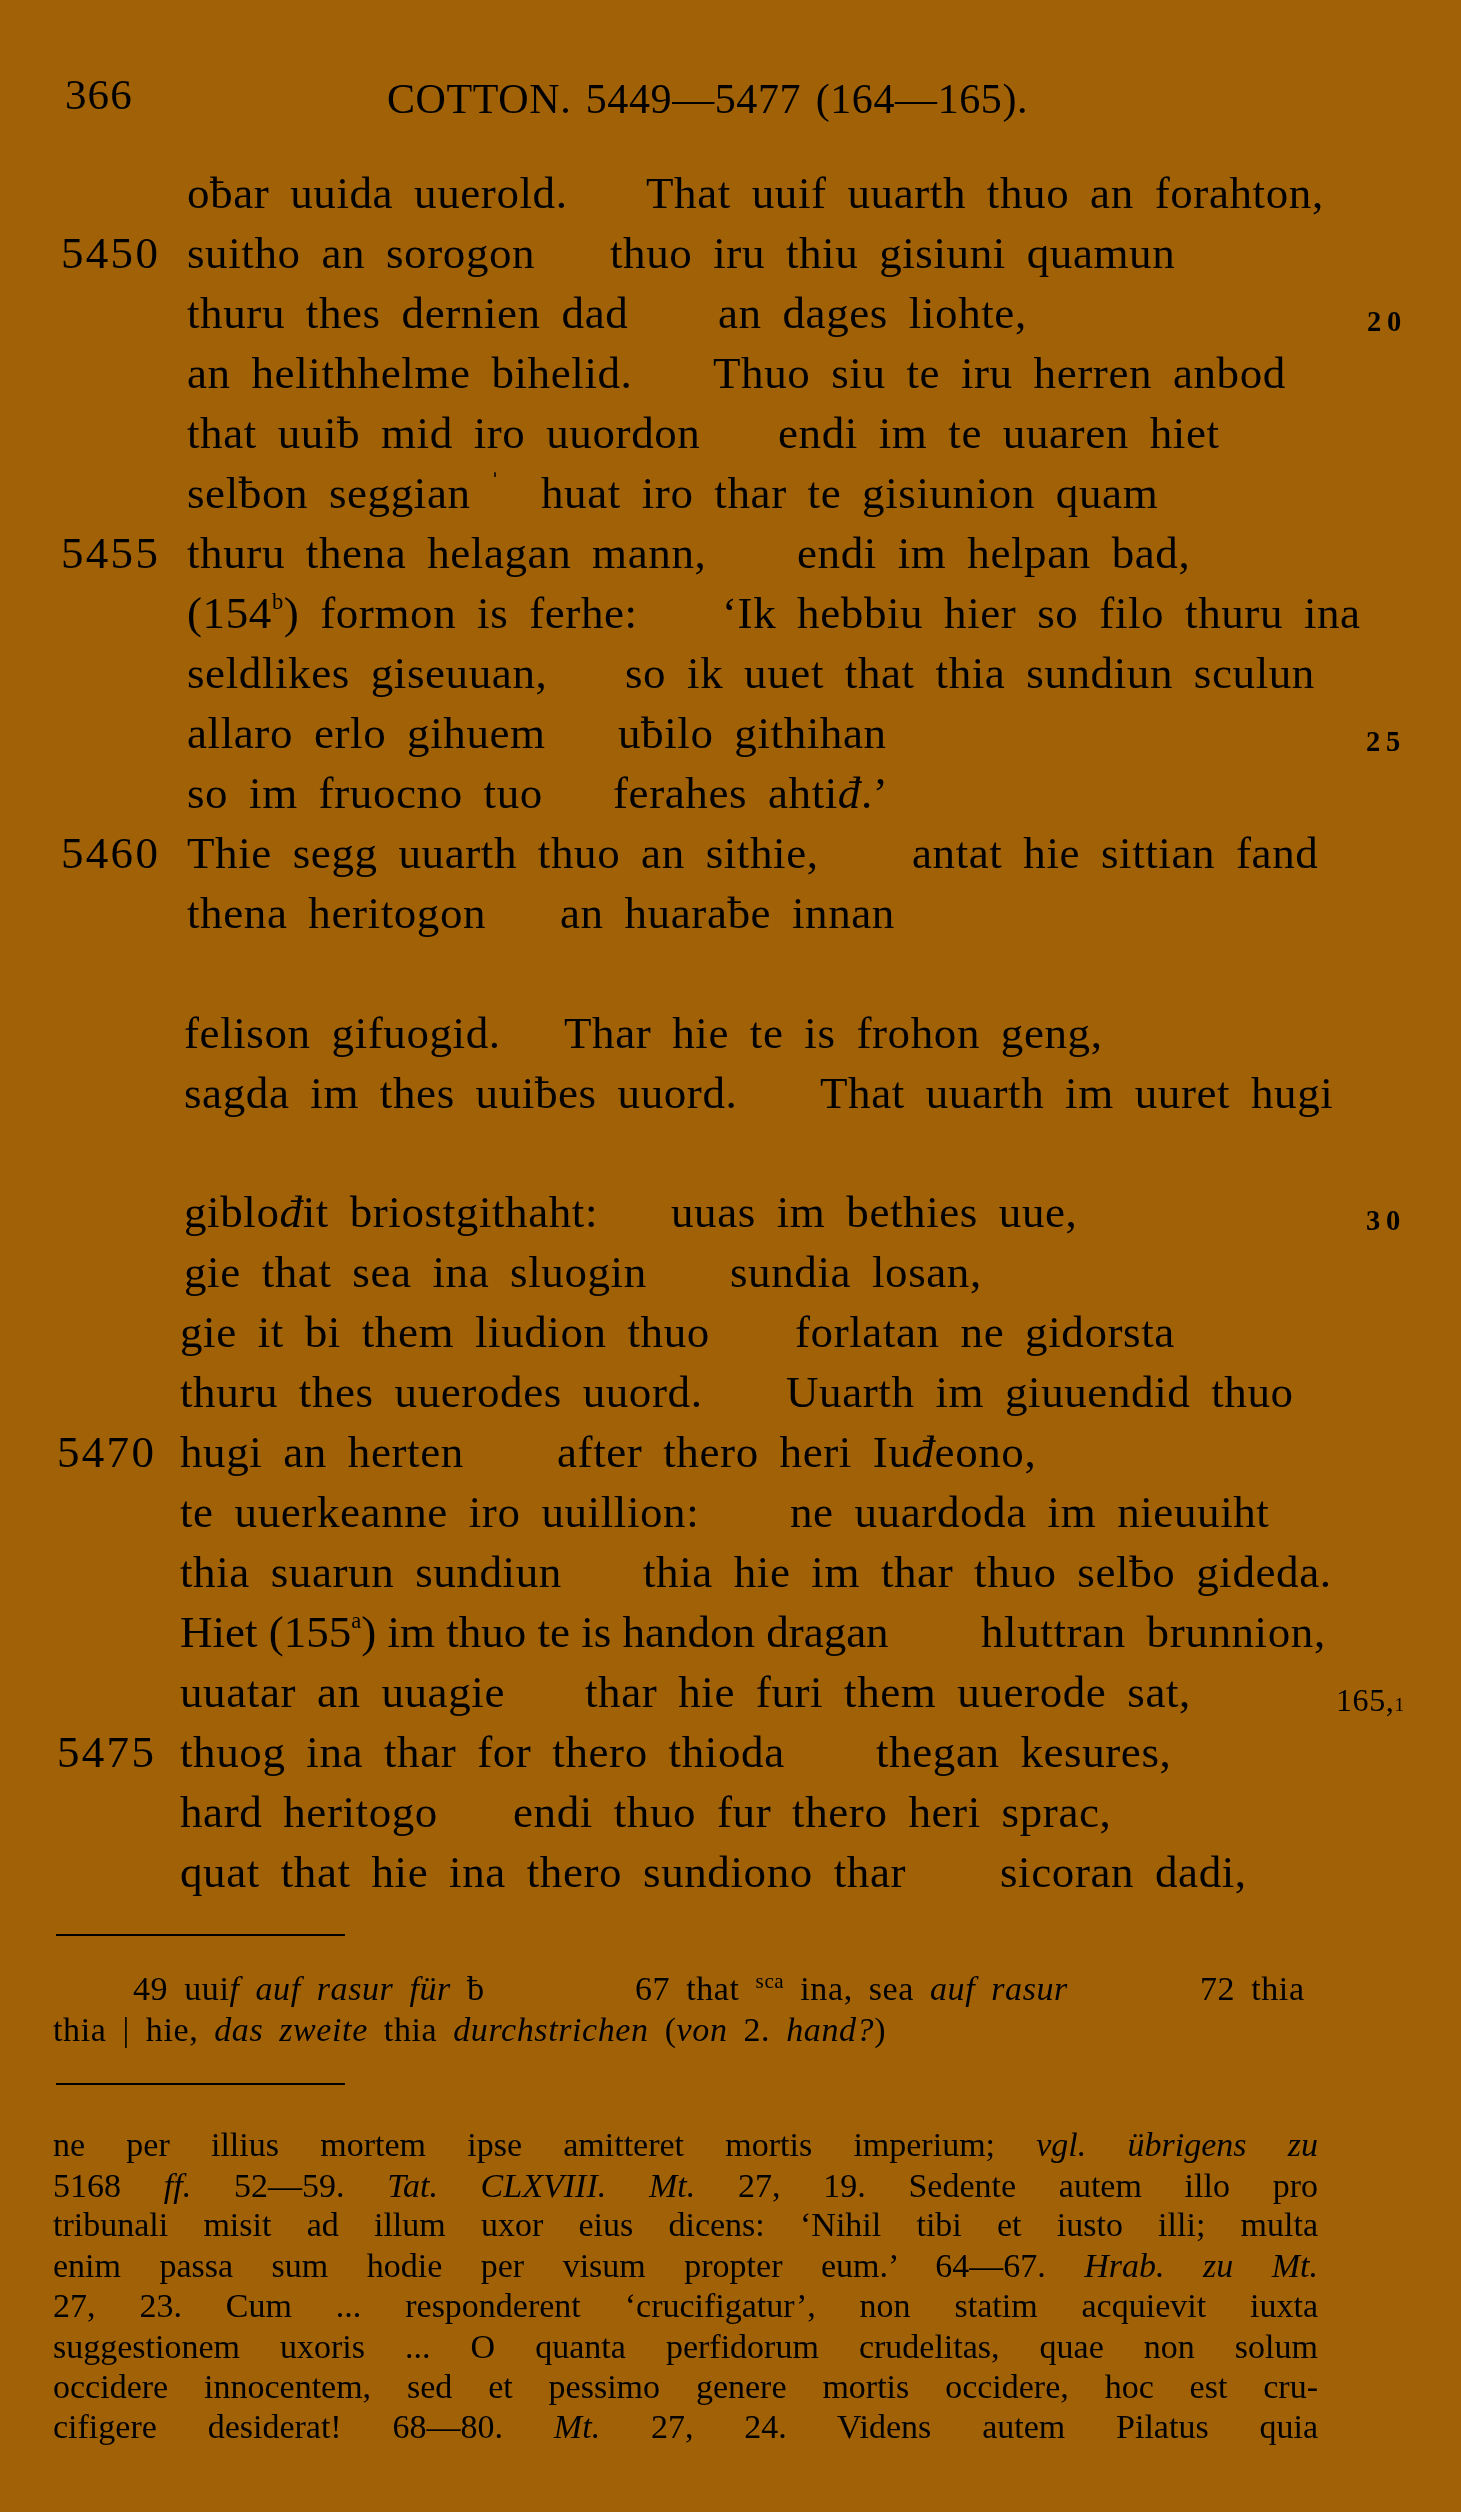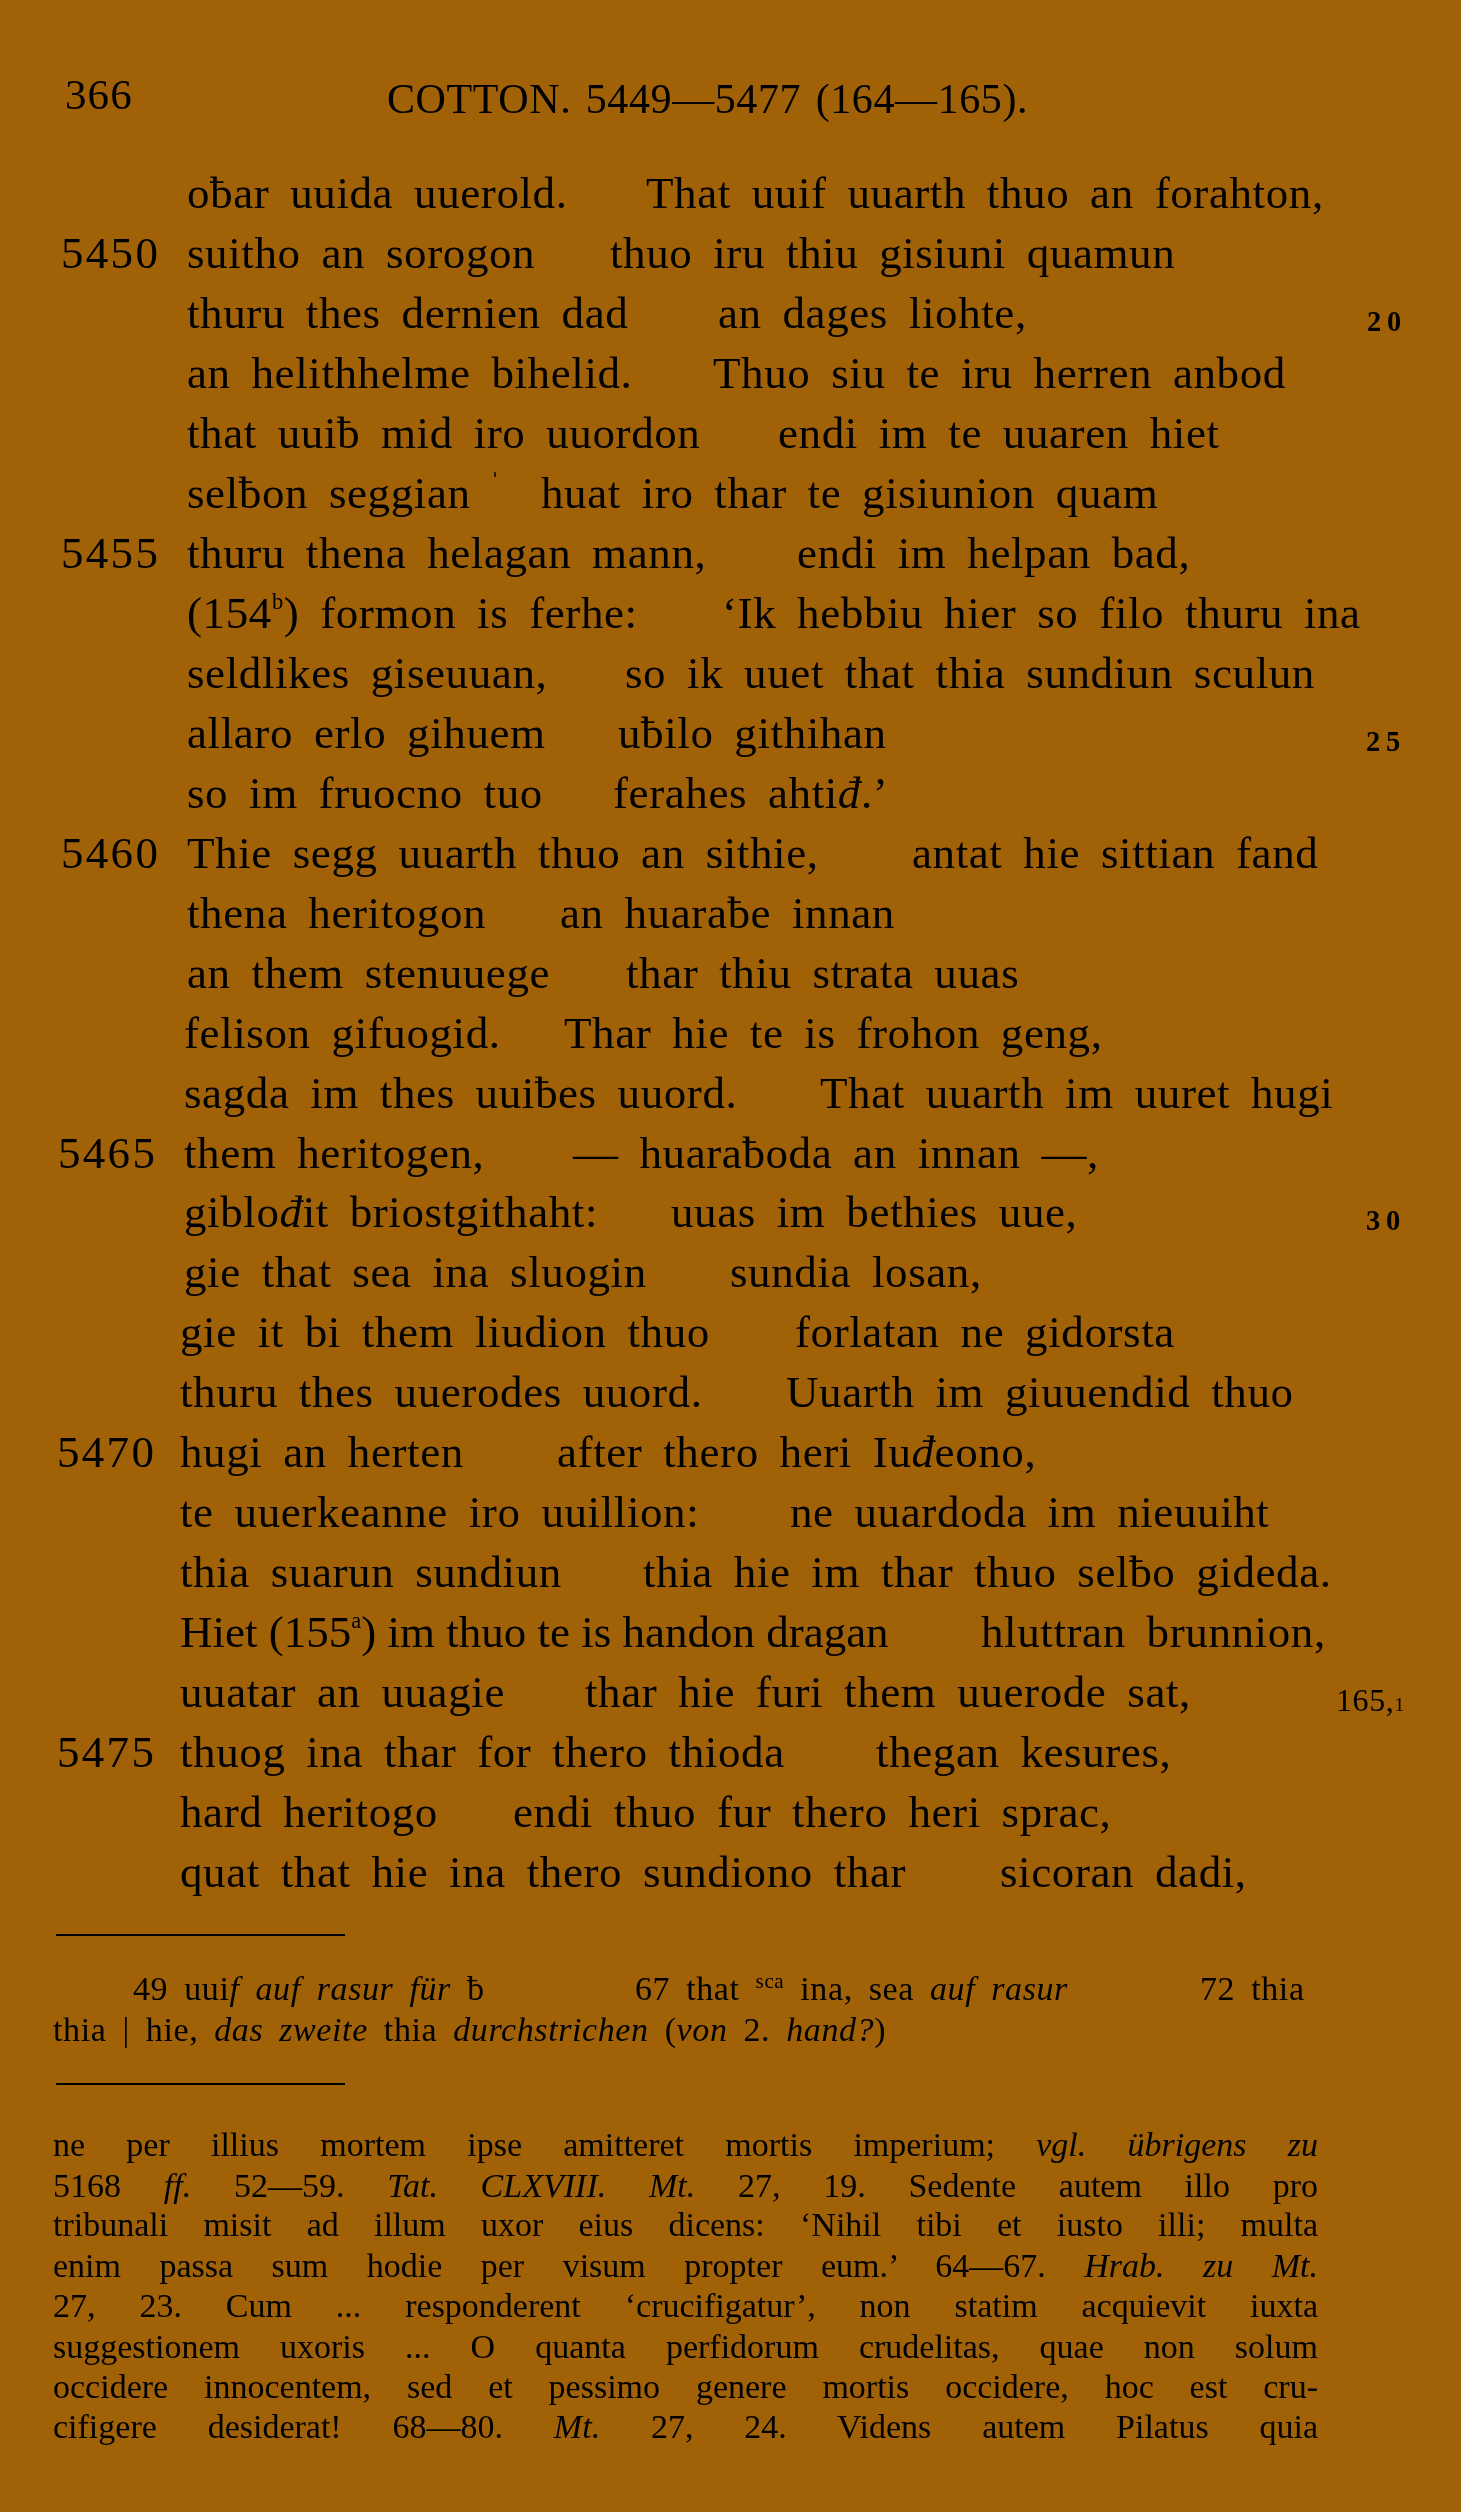--- a/index.html
+++ b/index.html
@@ -110,40 +110,31 @@
     <span class="ln" style="left:61px">5460</span>
     <span class="ha" style="left:187px">Thie segg uuarth thuo an sithie,</span>
     <span class="hb" style="left:912px">antat hie sittian fand</span>
   </div>
 
   <div class="vl" style="top:891px">
     <span class="ha" style="left:187px">thena heritogon</span>
     <span class="hb" style="left:560px">an huaraƀe innan</span>
   </div>
 
-  <div class="vl" style="top:951px">
-    <span class="ha" style="left:187px">an them stenuuege</span>
-    <span class="hb" style="left:626px">thar thiu strata uuas</span>
-  </div>
 
   <div class="vl" style="top:1011px">
     <span class="ha" style="left:184px">felison gifuogid.</span>
     <span class="hb" style="left:564px">Thar hie te is frohon geng,</span>
   </div>
 
   <div class="vl" style="top:1071px">
     <span class="ha" style="left:184px">sagda im thes uuiƀes uuord.</span>
     <span class="hb" style="left:820px">That uuarth im uuret hugi</span>
   </div>
 
-  <div class="vl" style="top:1131px">
-    <span class="ln" style="left:58px">5465</span>
-    <span class="ha" style="left:184px">them heritogen,</span>
-    <span class="hb" style="left:573px">— huaraƀoda an innan —,</span>
-  </div>
 
   <div class="vl" style="top:1190px">
     <span class="ha" style="left:184px"><span>giblo</span><span class="it">đ</span><span>it briostgithaht:</span></span>
     <span class="hb" style="left:671px">uuas im bethies uue,</span>
     <span class="mg" style="left:1366px">30</span>
   </div>
 
   <div class="vl" style="top:1250px">
     <span class="ha" style="left:184px">gie that sea ina sluogin</span>
     <span class="hb" style="left:730px">sundia losan,</span>

